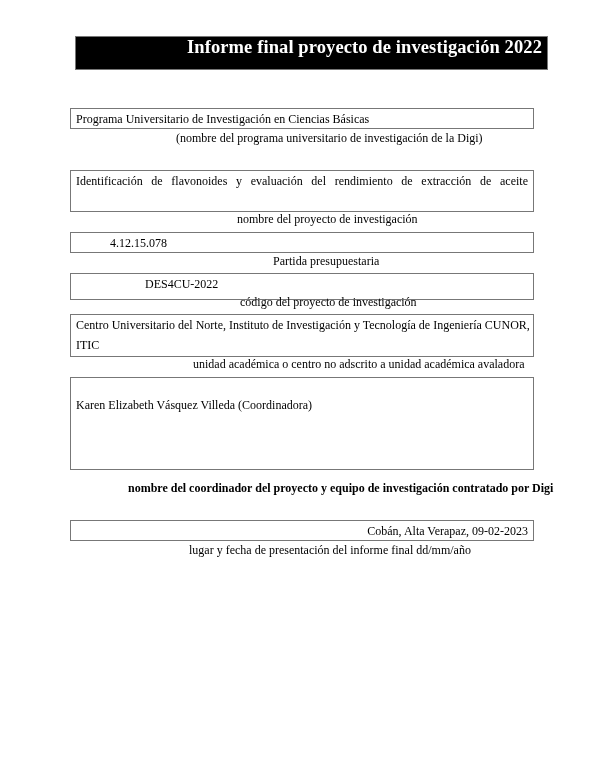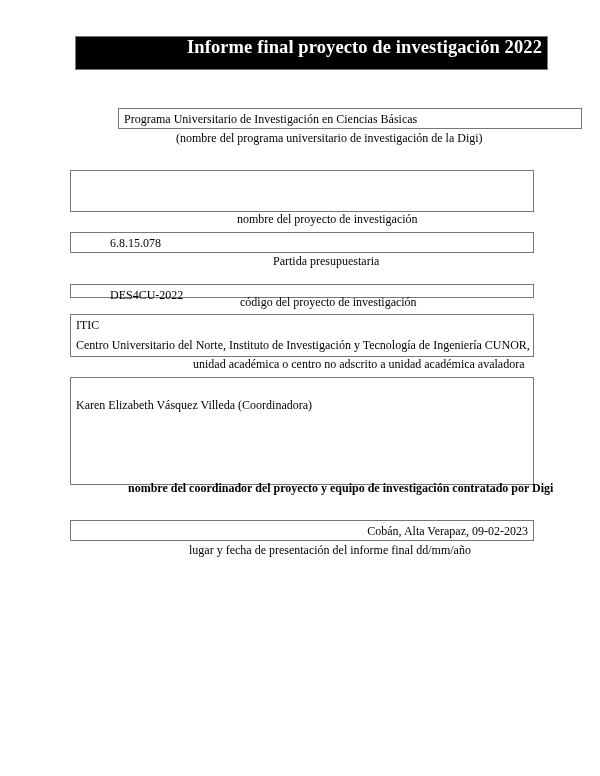--- a/index.html
+++ b/index.html
@@ -36,46 +36,47 @@
       position: absolute; font-size: 12px; line-height: 15px; white-space: nowrap;
     }
   </style>
 </head>
 <body>
 
 <div class="abs header">
   <div class="header-band">Informe final proyecto de investigación 2022</div>
 </div>
 
-<div class="box" style="top:108px; height:21px;margin-left:48px;">
+<div class="box" style="top:108px; height:21px;">
   <div class="txt">Programa Universitario de Investigación en Ciencias Básicas</div>
 </div>
 <div class="caption" style="left:176px; top:131px;">(nombre del programa universitario de investigación de la Digi)</div>
 
 <div class="box" style="top:170px; height:42px;">
+  <div class="txt" style="text-align:justify; text-align-last:justify; white-space:normal;">Identificación de flavonoides y evaluación del rendimiento de extracción de aceite</div>
 </div>
 <div class="caption" style="left:237px; top:212px;">nombre del proyecto de investigación</div>
 
 <div class="box" style="top:232px; height:21px;">
-  <div class="txt indent">6.8.15.078</div>
+  <div class="txt indent">4.12.15.078</div>
 </div>
 <div class="caption" style="left:273px; top:254px;">Partida presupuestaria</div>
 
-<div class="box" style="top:284px; height:14px;">
+<div class="box" style="top:273px; height:27px;padding-left:35px;">
   <div class="txt indent">DES4CU-2022</div>
 </div>
 <div class="caption" style="left:240px; top:295px;">código del proyecto de investigación</div>
 
 <div class="box" style="top:314px; height:43px;">
+  <div class="txt" style="white-space:nowrap;">Centro Universitario del Norte, Instituto de Investigación y Tecnología de Ingeniería CUNOR,</div>
   <div class="txt">ITIC</div>
-  <div class="txt" style="white-space:nowrap;">Centro Universitario del Norte, Instituto de Investigación y Tecnología de Ingeniería CUNOR,</div>
 </div>
 <div class="caption" style="left:153px; top:357px;margin-left:40px;">unidad académica o centro no adscrito a unidad académica avaladora</div>
 
-<div class="box" style="top:377px; height:108px; padding-top:17px;">
+<div class="box" style="top:377px; height:93px; padding-top:17px;">
   <div class="txt">Karen Elizabeth Vásquez Villeda (Coordinadora)</div>
 </div>
 <div class="caption" style="left:128px; top:481px;font-weight:bold;">nombre del coordinador del proyecto y equipo de investigación contratado por Digi</div>
 
 <div class="box" style="top:520px; height:21px;text-align:right;">
   <div class="txt indent">Cobán, Alta Verapaz, 09-02-2023</div>
 </div>
 <div class="caption" style="left:189px; top:543px;">lugar y fecha de presentación del informe final dd/mm/año</div>
 
 </body></html>

